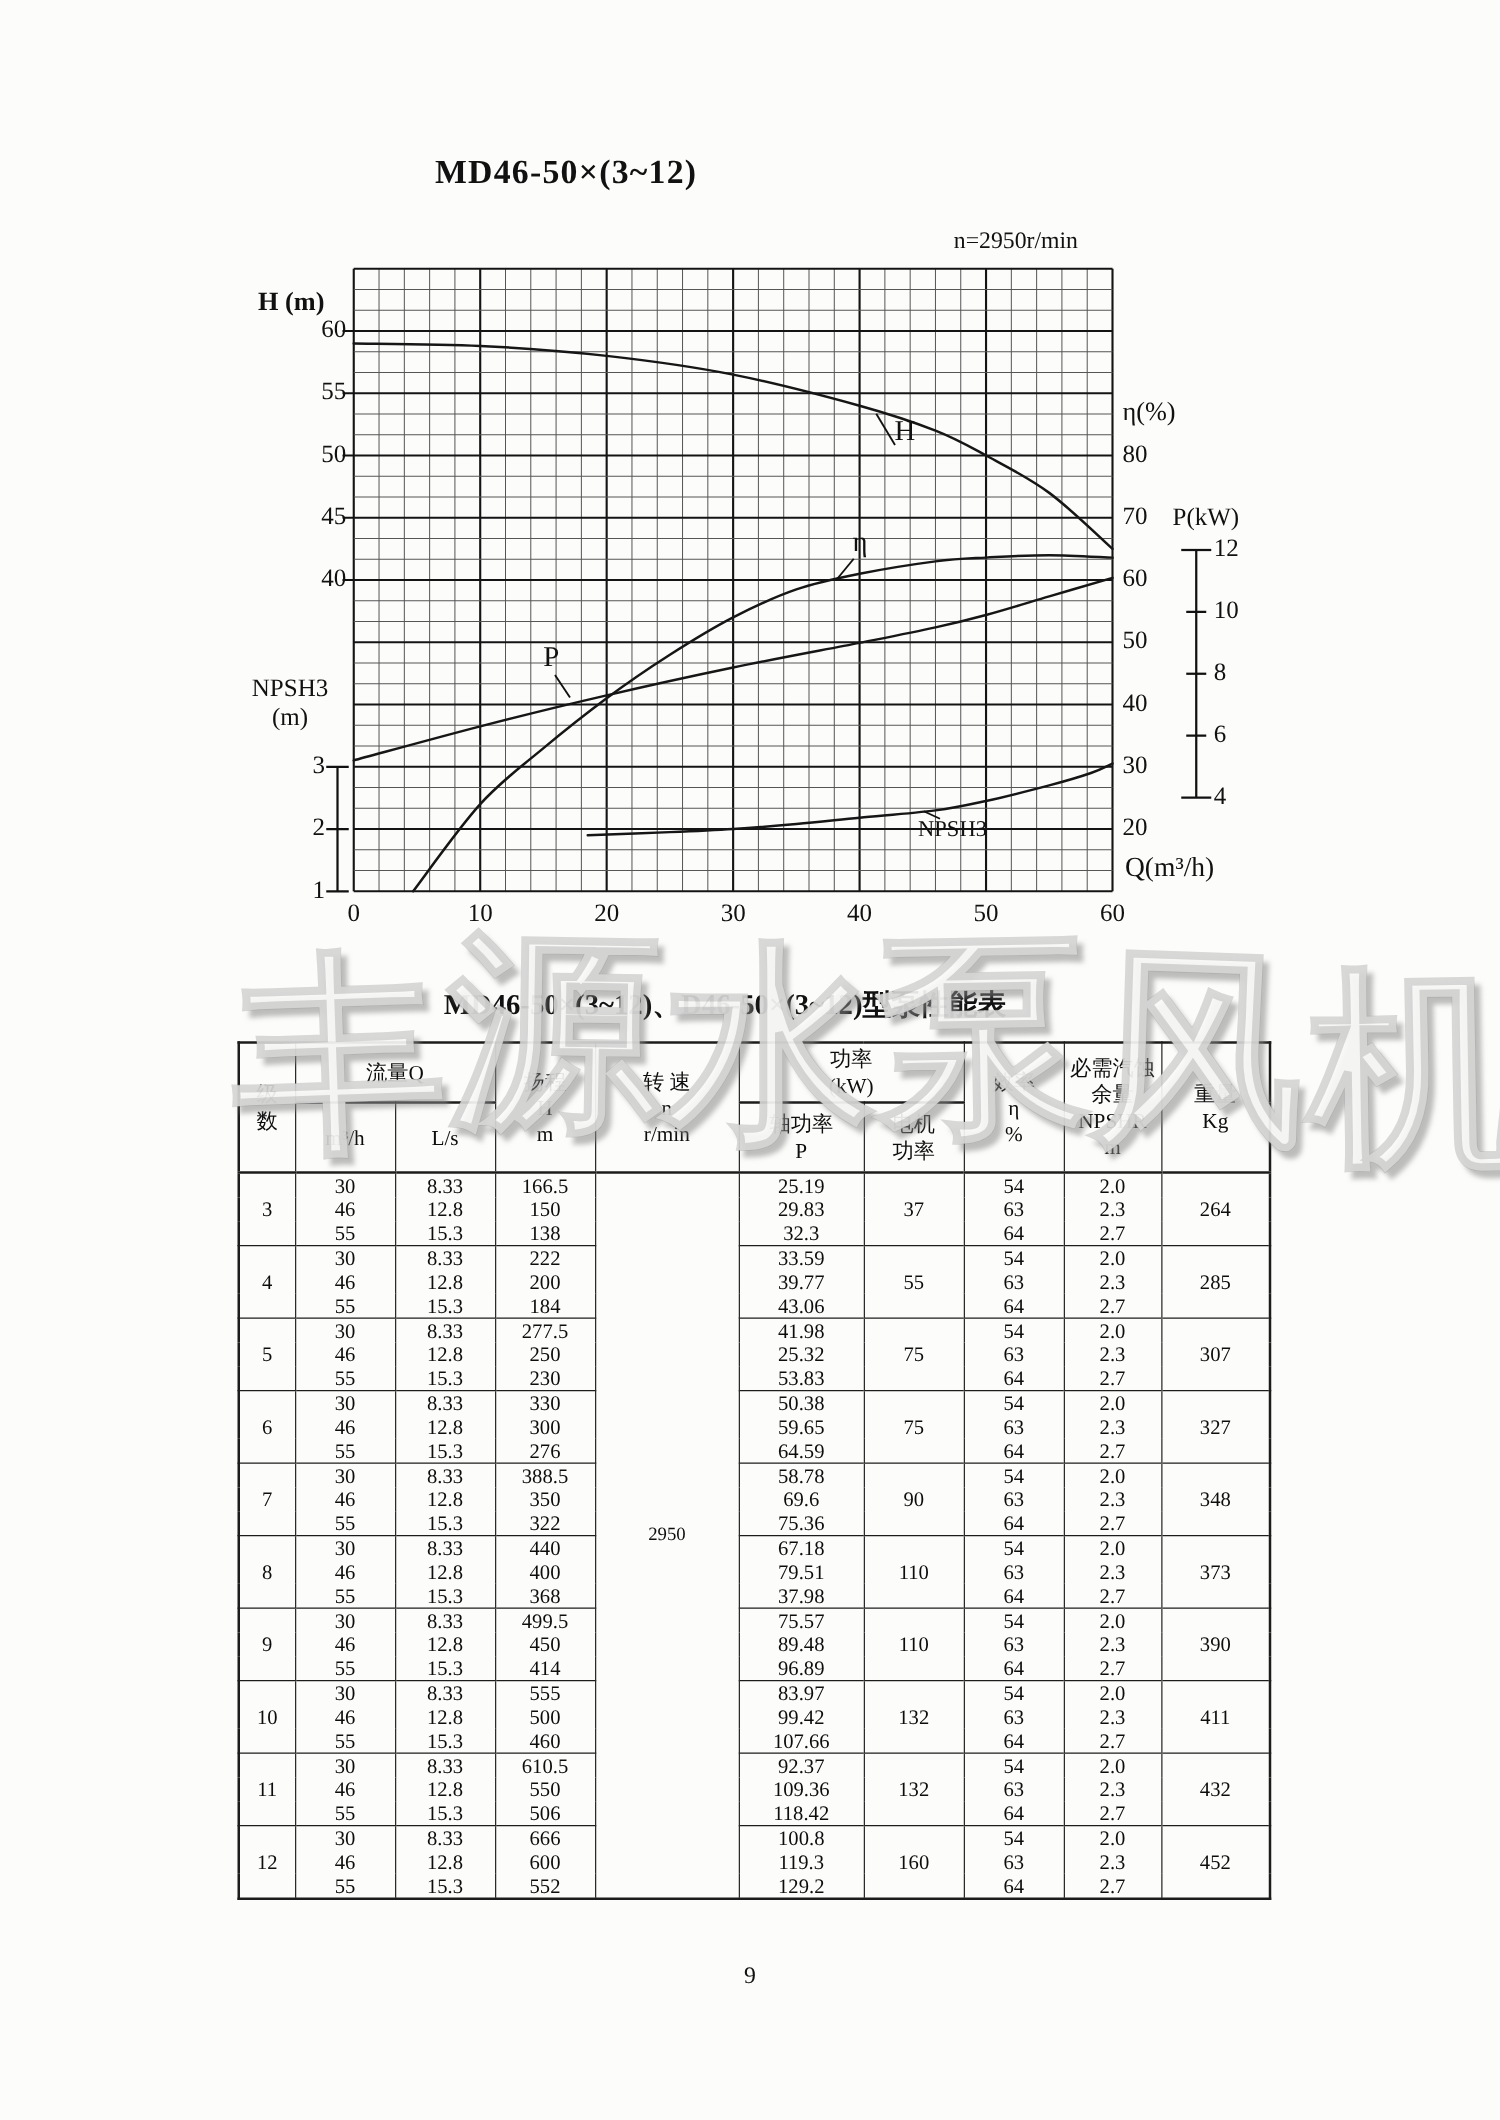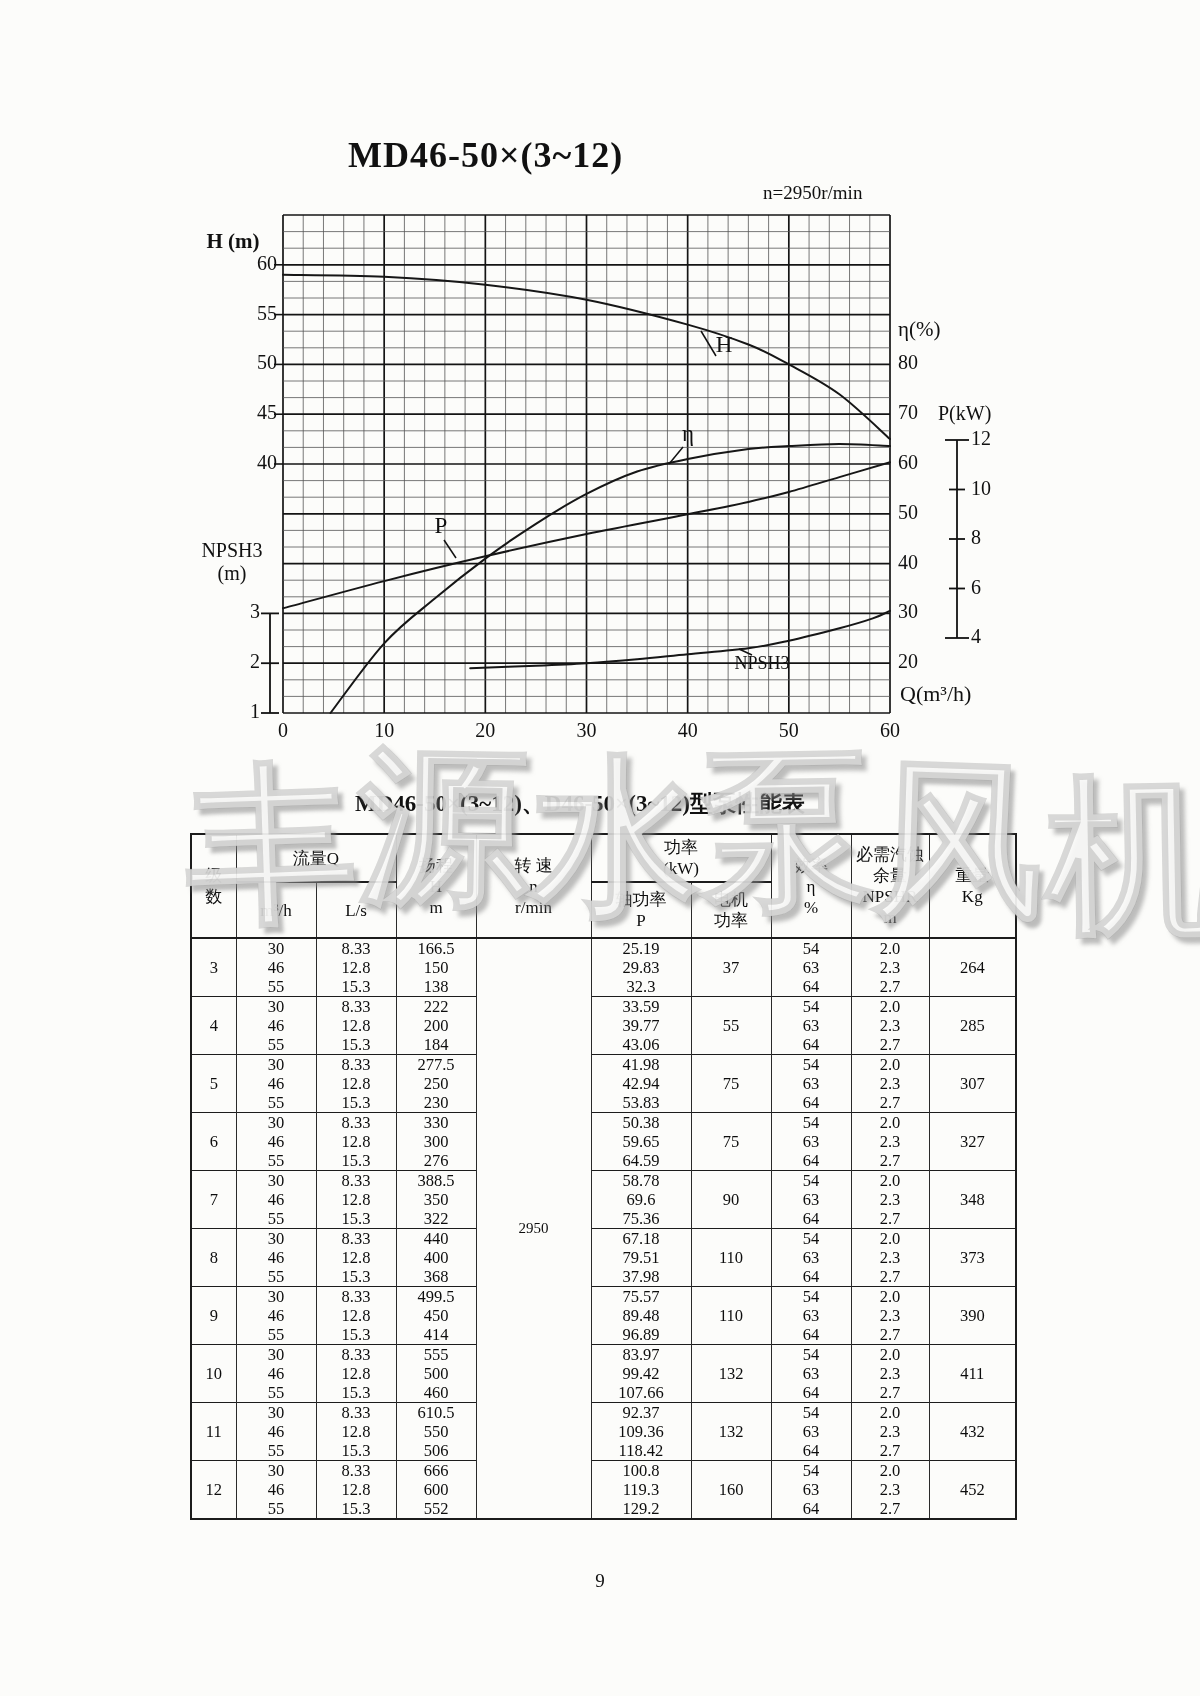--- a/index.html
+++ b/index.html
@@ -1,20 +1,20 @@
 <!DOCTYPE html>
 <html><head>
 <meta charset="utf-8">
 <style>
   html,body{margin:0;padding:0;}
   .page{
     position:relative;width:1200px;height:1696px;background:#fcfcfa;
     font-family:"Liberation Serif", serif;color:#111;overflow:hidden;
   }
-  .chart-title1{position:absolute;left:348px;top:134px;font-size:36px;font-weight:bold;letter-spacing:1px;}
+  .chart-title1{position:absolute;left:348px;top:122px;font-size:27px;font-weight:bold;letter-spacing:1px;}
   .chart-title2{position:absolute;left:348px;top:170px;font-size:27px;font-weight:bold;letter-spacing:1px;}
   .speed-note{position:absolute;left:763px;top:182px;font-size:19px;text-align:center;}
   svg.chart{position:absolute;left:0;top:0;}
   svg text{font-family:"Liberation Serif", serif;fill:#111;}
   .table-title{position:absolute;left:0;top:788px;width:1160px;text-align:center;font-size:23px;font-weight:bold;}
   #perf-table{
     position:absolute;left:190px;top:833px;border-collapse:collapse;table-layout:fixed;
     font-family:"Liberation Serif", serif;z-index:1;border:2.2px solid #1c1c1c;
   }
   #perf-table th,#perf-table td{
@@ -444,21 +444,21 @@
           <td>
             <div>46</div>
           </td>
           <td>
             <div>12.8</div>
           </td>
           <td>
             <div>250</div>
           </td>
           <td>
-            <div>42.94</div>
+            <div>25.32</div>
           </td>
           <td>
             <div>63</div>
           </td>
           <td>
             <div>2.3</div>
           </td>
         </tr>
         <tr>
           <td>

